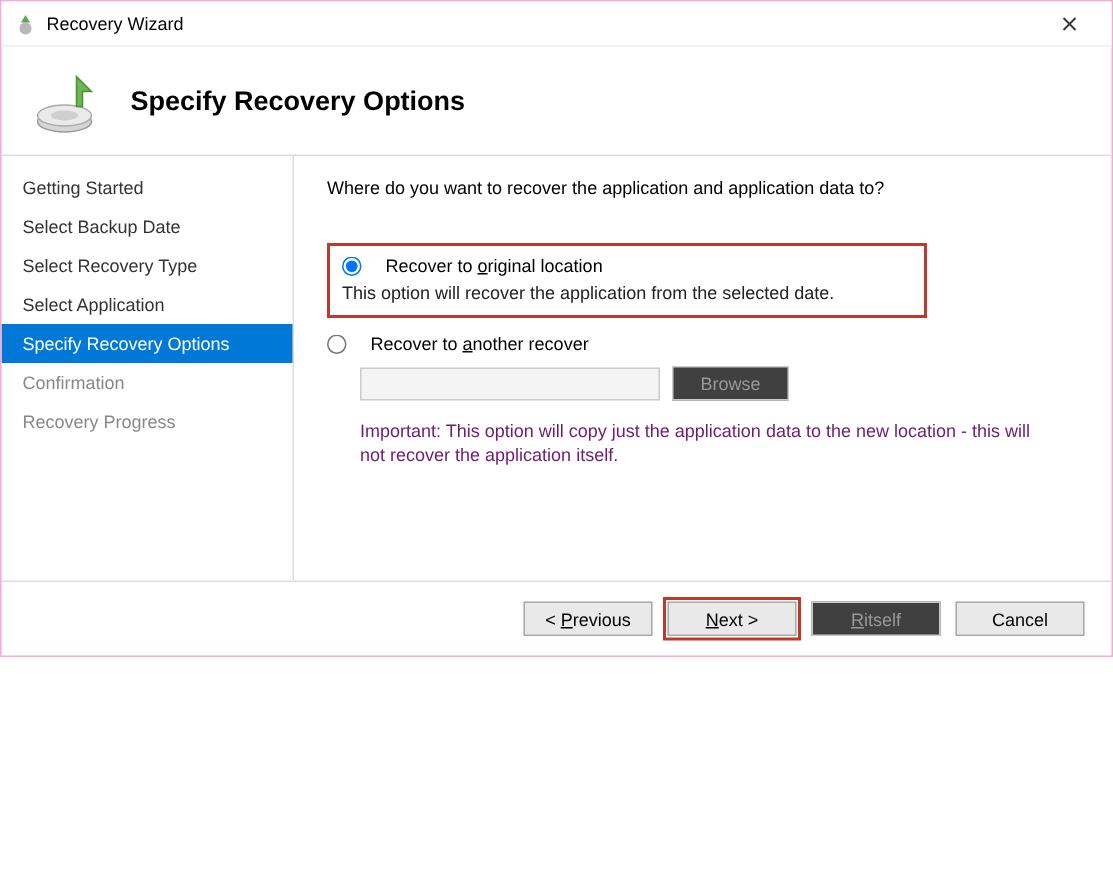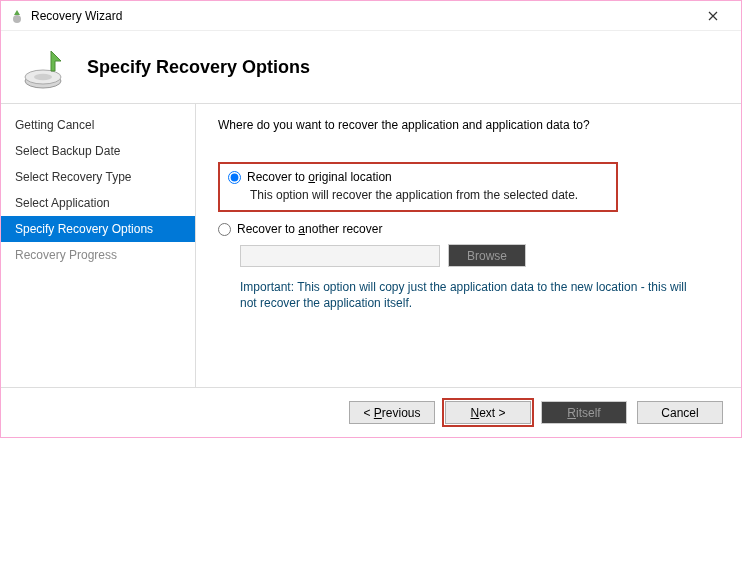--- a/index.html
+++ b/index.html
@@ -94,29 +94,28 @@
     margin-bottom: 10px;
   }
   .option-block.highlight {
     border: 2px solid #c0392b;
     padding: 6px 8px 8px 8px;
     width: 400px;
   }
   .radio-row {
     display: flex;
     align-items: center;
-    gap: 6px;
+    gap: 16px;
     font-size: 12px;
   }
   .radio-row input[type=radio] {
     margin: 0;
     width: 13px; height: 13px;
   }
   .option-desc {
-    margin-left: 22px;
     font-size: 12px;
     margin-top: 4px;
     color: #222;
   }
   .sub-controls {
     margin-left: 22px;
     margin-top: 8px;
     display: flex;
     align-items: center;
     gap: 8px;
@@ -142,21 +141,21 @@
   .btn:disabled, .btn.disabled {
     color: #999;
     background: #404040;
     border-color: #ccc;
   }
   .important {
     margin-left: 22px;
     margin-top: 12px;
     font-size: 12px;
     line-height: 16px;
-    color: #0c4a6e;
+    color: #701a75;
     max-width: 460px;
   }
   .footer {
     border-top: 1px solid #ddd;
     height: 50px;
     display: flex;
     align-items: center;
     justify-content: flex-end;
     padding: 0 18px;
     gap: 10px;
@@ -195,25 +194,26 @@
         <ellipse cx="22" cy="34" rx="18" ry="7" fill="#eaeaea" stroke="#aaa"></ellipse>
         <ellipse cx="22" cy="34" rx="9" ry="3.3" fill="#cfcfcf"></ellipse>
         <path d="M30 28 L30 8 L40 18 L34 18 L34 28 Z" fill="#6ab94f" stroke="#4d8c38" stroke-width="1"></path>
       </svg>
     </div>
     <h1>Specify Recovery Options</h1>
   </div>
 
   <div class="body">
     <div class="sidebar">
-      <div class="step">Getting Cancel</div>
+      <div class="step">Getting Started</div>
       <div class="step">Select Backup Date</div>
       <div class="step">Select Recovery Type</div>
       <div class="step">Select Application</div>
       <div class="step active">Specify Recovery Options</div>
+      <div class="step pending">Confirmation</div>
       <div class="step pending">Recovery Progress</div>
     </div>
 
     <div class="content">
       <div class="prompt">Where do you want to recover the application and application data to?</div>
 
       <div class="option-block highlight">
         <label class="radio-row">
           <input type="radio" name="loc" checked="" style="">
           <span><span>Recover to </span><span class="u">o</span><span>riginal location</span></span>

